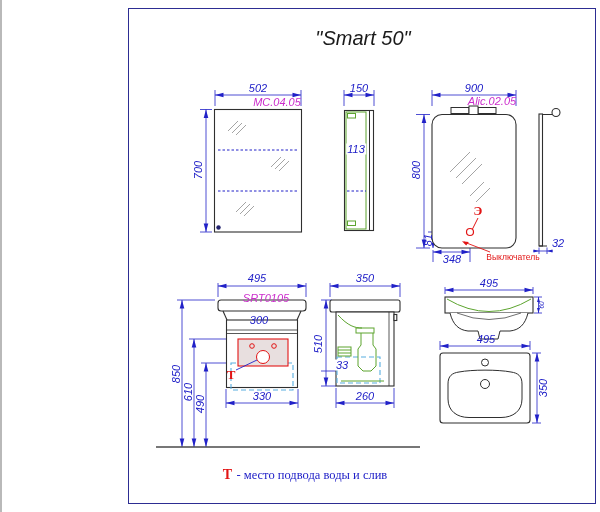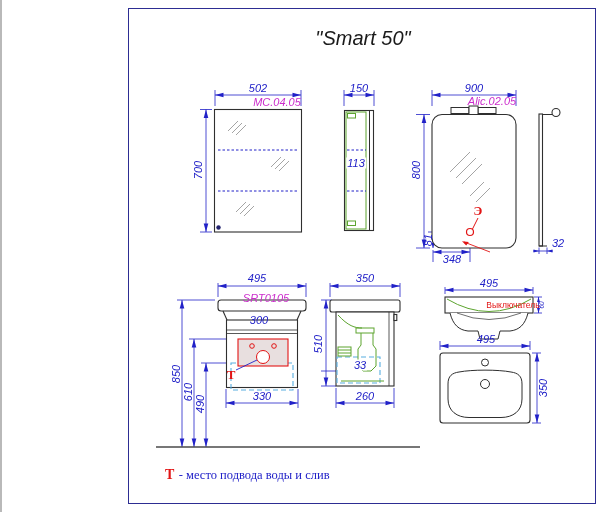--- a/index.html
+++ b/index.html
@@ -13,22 +13,22 @@
        color:#2121c8;font:italic 11px "Liberation Sans",sans-serif;line-height:1;}
   .lbl.v{transform:translate(-50%,-50%) rotate(-90deg);}
   .lbl.code{color:#cc2ccc;}
   .lbl.bg{background:#fff;padding:0 1px;}
   .lbl.tiny{font-size:6.5px;}
   .title{position:absolute;transform:translate(-50%,-50%);color:#1a1a1a;
          font:italic 20px "Liberation Sans",sans-serif;white-space:nowrap;}
   .marker{position:absolute;transform:translate(-50%,-50%);color:#e21414;
           font:bold 13px "Liberation Serif",serif;line-height:1;}
   .switch-lbl{position:absolute;transform:translate(-50%,-50%);color:#e21414;
-          font:8.5px "Liberation Sans",sans-serif;white-space:nowrap;margin-top:48px;}
-  .legend-row{position:absolute;left:165px;width:310px;white-space:nowrap;}
+          font:8.5px "Liberation Sans",sans-serif;white-space:nowrap;}
+  .legend-row{position:absolute;left:150px;width:310px;text-align:center;white-space:nowrap;}
   .lg-marker{color:#e21414;font:bold 14px "Liberation Serif",serif;}
   .lg-text{color:#2121c8;font:12.5px "Liberation Serif",serif;}
 </style>
 </head>
 <body>
 
 <div class="stage">
   <div class="win-edge"></div>
   <div class="frame"></div>
 
@@ -235,21 +235,21 @@
       <circle cx="485" cy="384" r="4.5" fill="#fff" stroke="#2f2f2f" stroke-width="1"></circle>
     </g>
   </svg>
 
   <div class="title" style="left:363px;top:38px">"Smart 50"</div>
 
   <div class="lbl" style="left:258px;top:88px">502</div>
   <div class="lbl code" style="left:277px;top:102px">MC.04.05</div>
   <div class="lbl v" style="left:198px;top:170px">700</div>
   <div class="lbl" style="left:359px;top:88px">150</div>
-  <div class="lbl bg" style="left:356px;top:163px">113</div>
+  <div class="lbl bg" style="left:356px;top:149px">113</div>
 
   <div class="lbl" style="left:474px;top:88px">900</div>
   <div class="lbl code" style="left:492px;top:101px">Alic.02.05</div>
   <div class="lbl v" style="left:416px;top:170px">800</div>
   <div class="lbl v" style="left:428px;top:240px">81</div>
   <div class="lbl" style="left:452px;top:259px">348</div>
   <div class="marker" style="left:478px;top:210px">Э</div>
   <div class="switch-lbl" style="left:513px;top:257px">Выключатель</div>
   <div class="lbl" style="left:558px;top:243px">32</div>
 
@@ -257,21 +257,21 @@
   <div class="lbl code" style="left:266px;top:298px">SRT0105</div>
   <div class="lbl" style="left:259px;top:320px">300</div>
   <div class="lbl v" style="left:176px;top:374px">850</div>
   <div class="lbl v" style="left:188px;top:392px">610</div>
   <div class="lbl v" style="left:200px;top:404px">490</div>
   <div class="lbl" style="left:262px;top:396px">330</div>
   <div class="marker" style="left:231px;top:374px">Т</div>
 
   <div class="lbl" style="left:365px;top:278px">350</div>
   <div class="lbl v" style="left:318px;top:344px">510</div>
-  <div class="lbl bg" style="left:360px;top:365px">33</div>
+  <div class="lbl bg" style="left:342px;top:365px">33</div>
   <div class="lbl" style="left:365px;top:396px">260</div>
 
   <div class="lbl" style="left:489px;top:283px">495</div>
   <div class="lbl v tiny" style="left:542px;top:305px">60</div>
   <div class="lbl" style="left:486px;top:339px">495</div>
   <div class="lbl v" style="left:543px;top:388px">350</div>
 
   <div class="legend-row" style="top:465px">
     <span class="lg-marker">Т</span>
     <span class="lg-text">- место подвода воды и слив</span>

